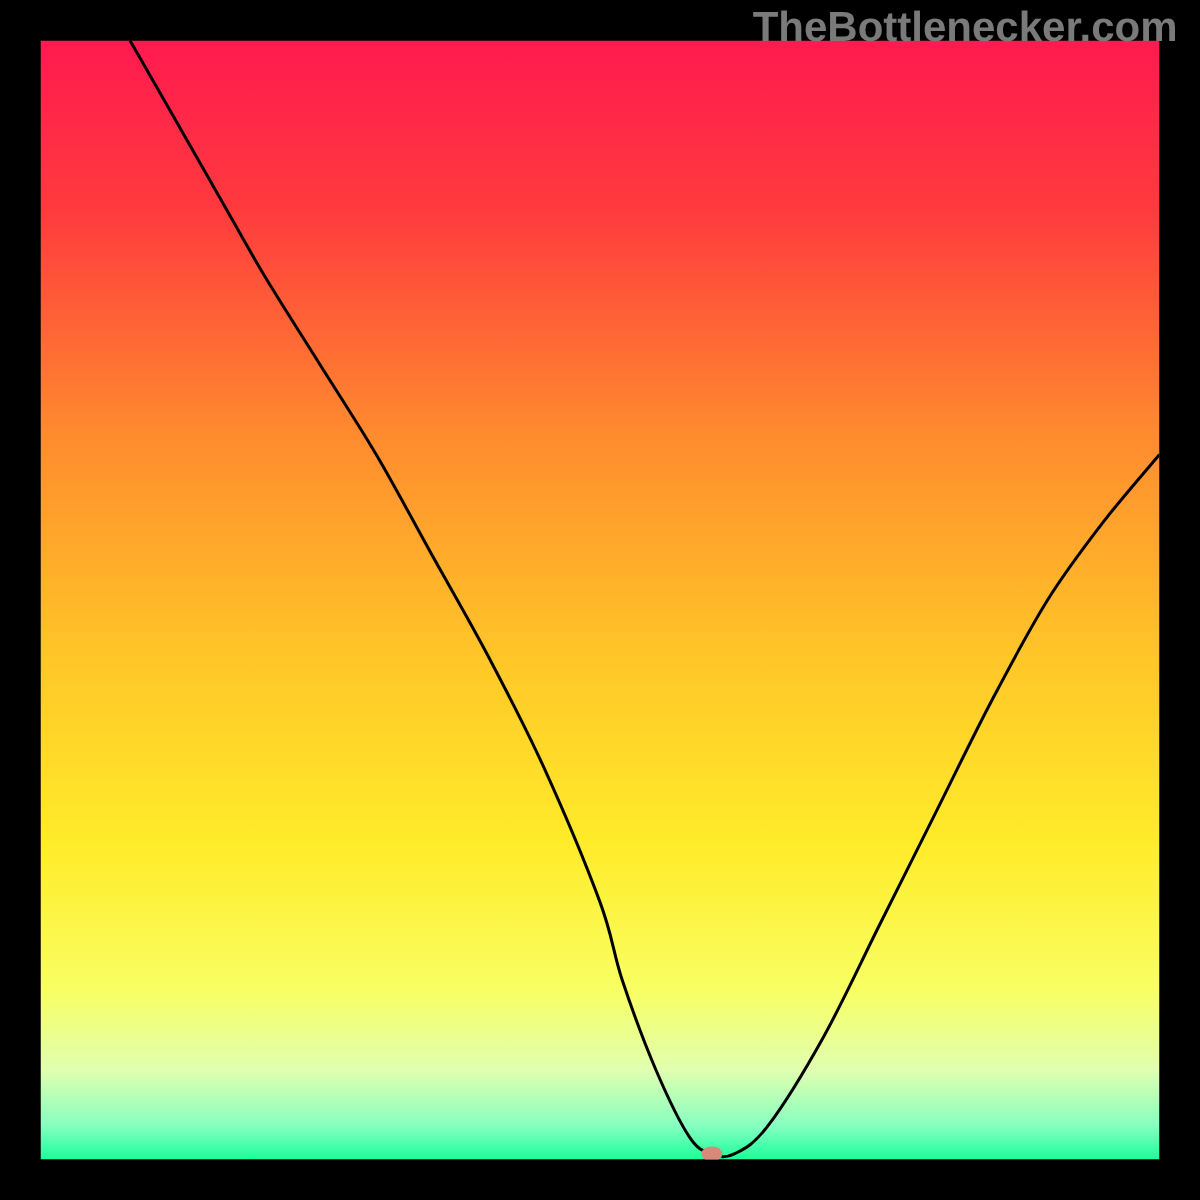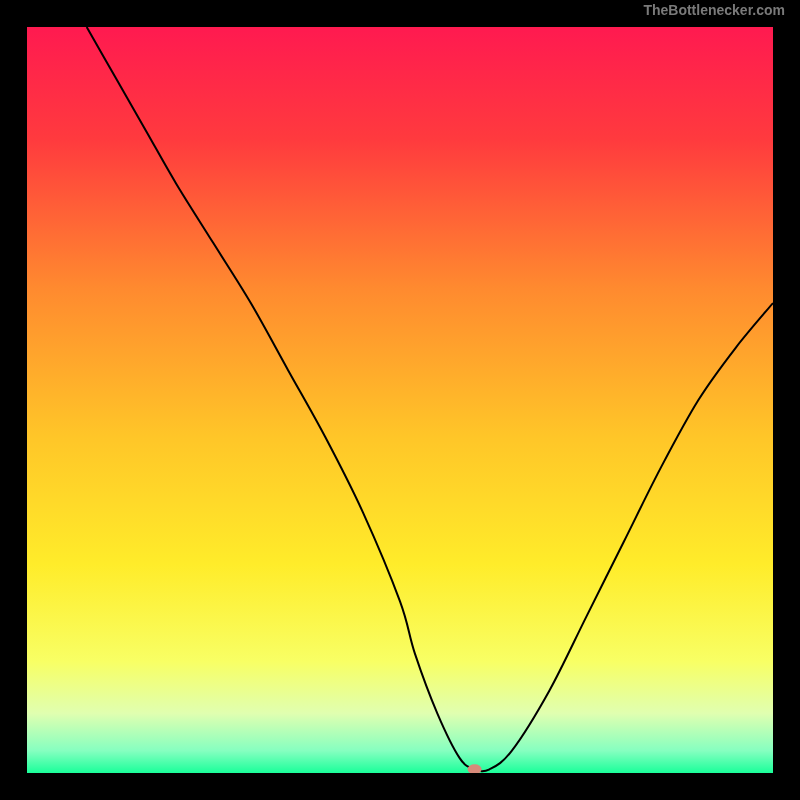--- a/index.html
+++ b/index.html
@@ -9,21 +9,21 @@
     height: 800px;
     background: #000;
     position: relative;
     font-family: Arial, sans-serif;
   }
   .watermark {
     position: absolute;
     top: 2px;
     right: 15px;
     color: #7a7a7a;
-    font-size: 14px;
+    font-size: 28px;
     font-weight: bold;
     z-index: 10;
   }
   .plot-area {
     position: absolute;
     left: 27px;
     top: 27px;
     width: 746px;
     height: 746px;
   }

